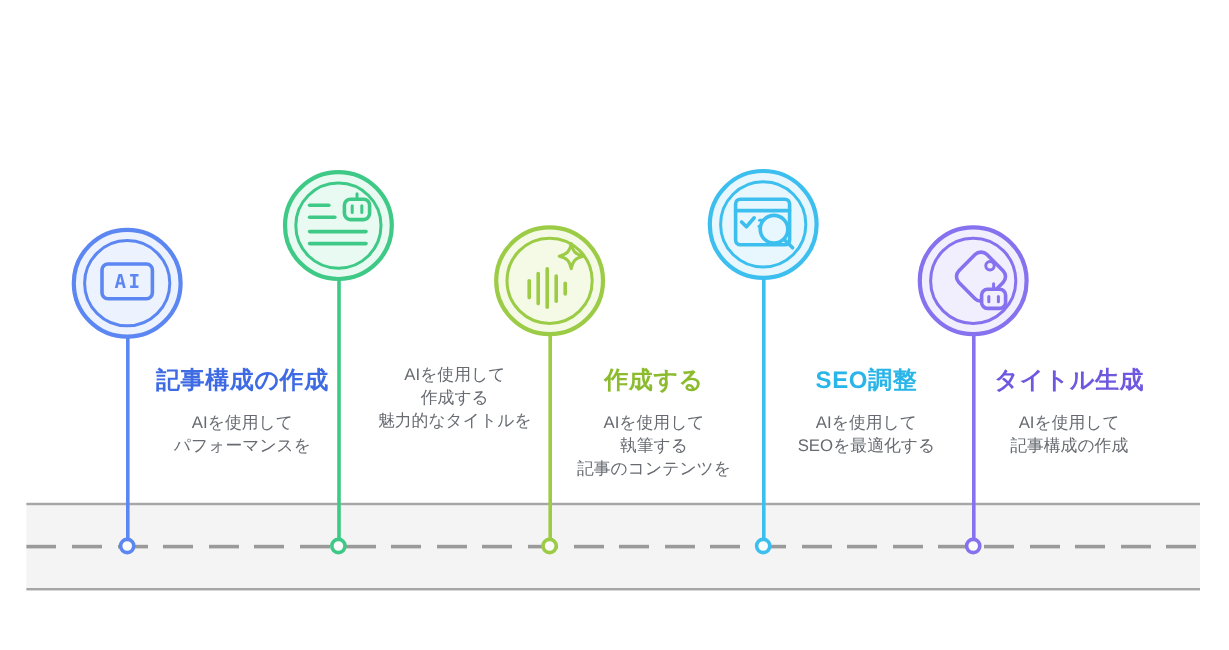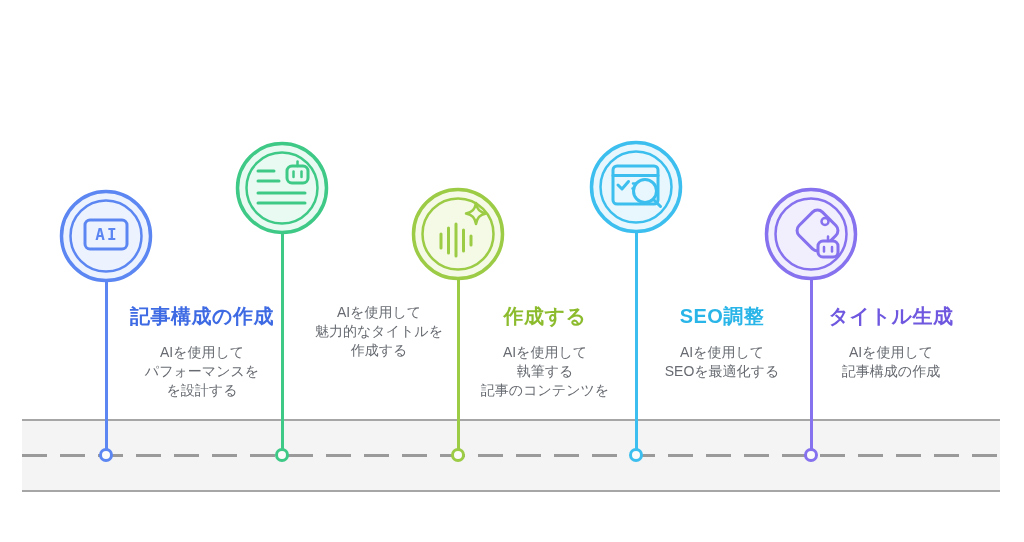--- a/index.html
+++ b/index.html
@@ -77,21 +77,20 @@
         <circle cx="48" cy="48" r="35.5" fill="none" stroke="currentColor" stroke-width="2.5"></circle>
         <rect class="glyph" x="27" y="32" width="42" height="29" rx="5"></rect>
         <text class="ai-text" x="49" y="52" text-anchor="middle">AI</text>
       </svg>
     </div>
     <div class="text-block">
       <div class="step-title">記事構成の作成</div>
       <div class="step-desc">
         <span>AIを使用して</span>
         <span>パフォーマンスを</span>
-        <span>を設計する</span>
       </div>
     </div>
   </div>
 
   <div class="milestone m2" style="--accent: #2fbe76; --stroke: #3fc986; --fill: #e9faf2;">
     <div class="stem"></div>
     <div class="node-dot"></div>
     <div class="circle-badge">
       <svg width="96" height="96" viewBox="0 0 96 96">
         <circle cx="48" cy="48" r="44.5" style="fill:var(--fill)" stroke="currentColor" stroke-width="3.5"></circle>
@@ -102,22 +101,22 @@
         <path class="glyph" d="M24 63 H71"></path>
         <rect class="glyph" x="53" y="26" width="21" height="17" rx="5"></rect>
         <path class="glyph-thin" d="M63.5 26 V21.5"></path>
         <path class="glyph-thin" d="M59.5 31.5 V37"></path>
         <path class="glyph-thin" d="M67.5 31.5 V37"></path>
       </svg>
     </div>
     <div class="text-block">
       <div class="step-desc">
         <span>AIを使用して</span>
+        <span>作成する</span>
         <span>魅力的なタイトルを</span>
-        <span>作成する</span>
       </div>
     </div>
   </div>
 
   <div class="milestone m3" style="--accent: #8cbc2e; --stroke: #9ccb45; --fill: #f4fae5;">
     <div class="stem"></div>
     <div class="node-dot"></div>
     <div class="circle-badge">
       <svg width="96" height="96" viewBox="0 0 96 96">
         <circle cx="48" cy="48" r="44.5" style="fill:var(--fill)" stroke="currentColor" stroke-width="3.5"></circle>

